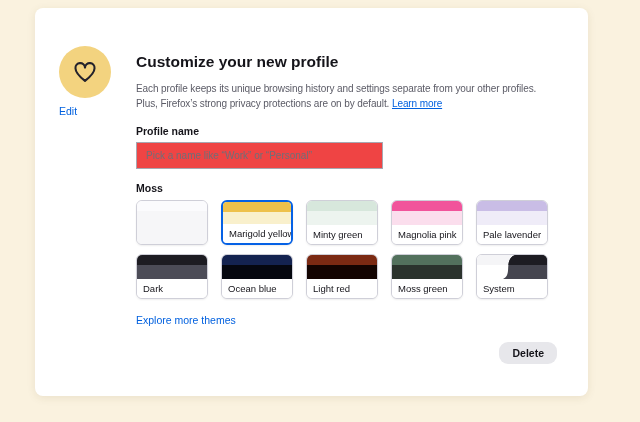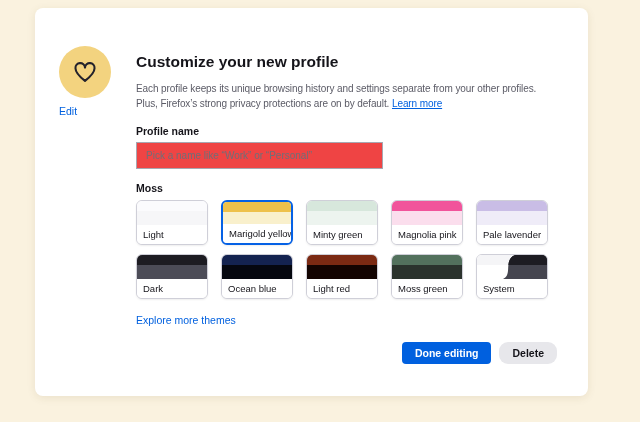--- a/index.html
+++ b/index.html
@@ -104,21 +104,20 @@
       <input class="name-input" type="text" placeholder="Pick a name like “Work” or “Personal”" style="">
 
       <div class="field-label theme-label">Moss</div>
 
       <div class="theme-grid" id="theme-grid">
           <div class="theme-card">
             <div class="preview">
               <div class="strip" style="background: rgb(251, 251, 253);"></div>
               <div class="pbody" style="background: rgb(246, 246, 248);"></div>
             </div>
-            <div class="theme-name">Light</div>
           </div>
           <div class="theme-card selected">
             <div class="preview">
               <div class="strip" style="background: rgb(238, 193, 75);"></div>
               <div class="pbody" style="background: rgb(249, 240, 204);"></div>
             </div>
             <div class="theme-name">Marigold yellow</div>
           </div>
           <div class="theme-card">
             <div class="preview">
@@ -185,19 +184,18 @@
                 </g>
               </svg>
             </div>
             <div class="theme-name">System</div>
           </div>
         </div>
 
       <a class="explore-link">Explore more themes</a>
 
       <div class="buttons">
-        <button class="btn primary">Done editing</button>
         <button class="btn secondary">Delete</button>
       </div>
     </div>
 
   </div>
 </div>
 
 </body></html>

